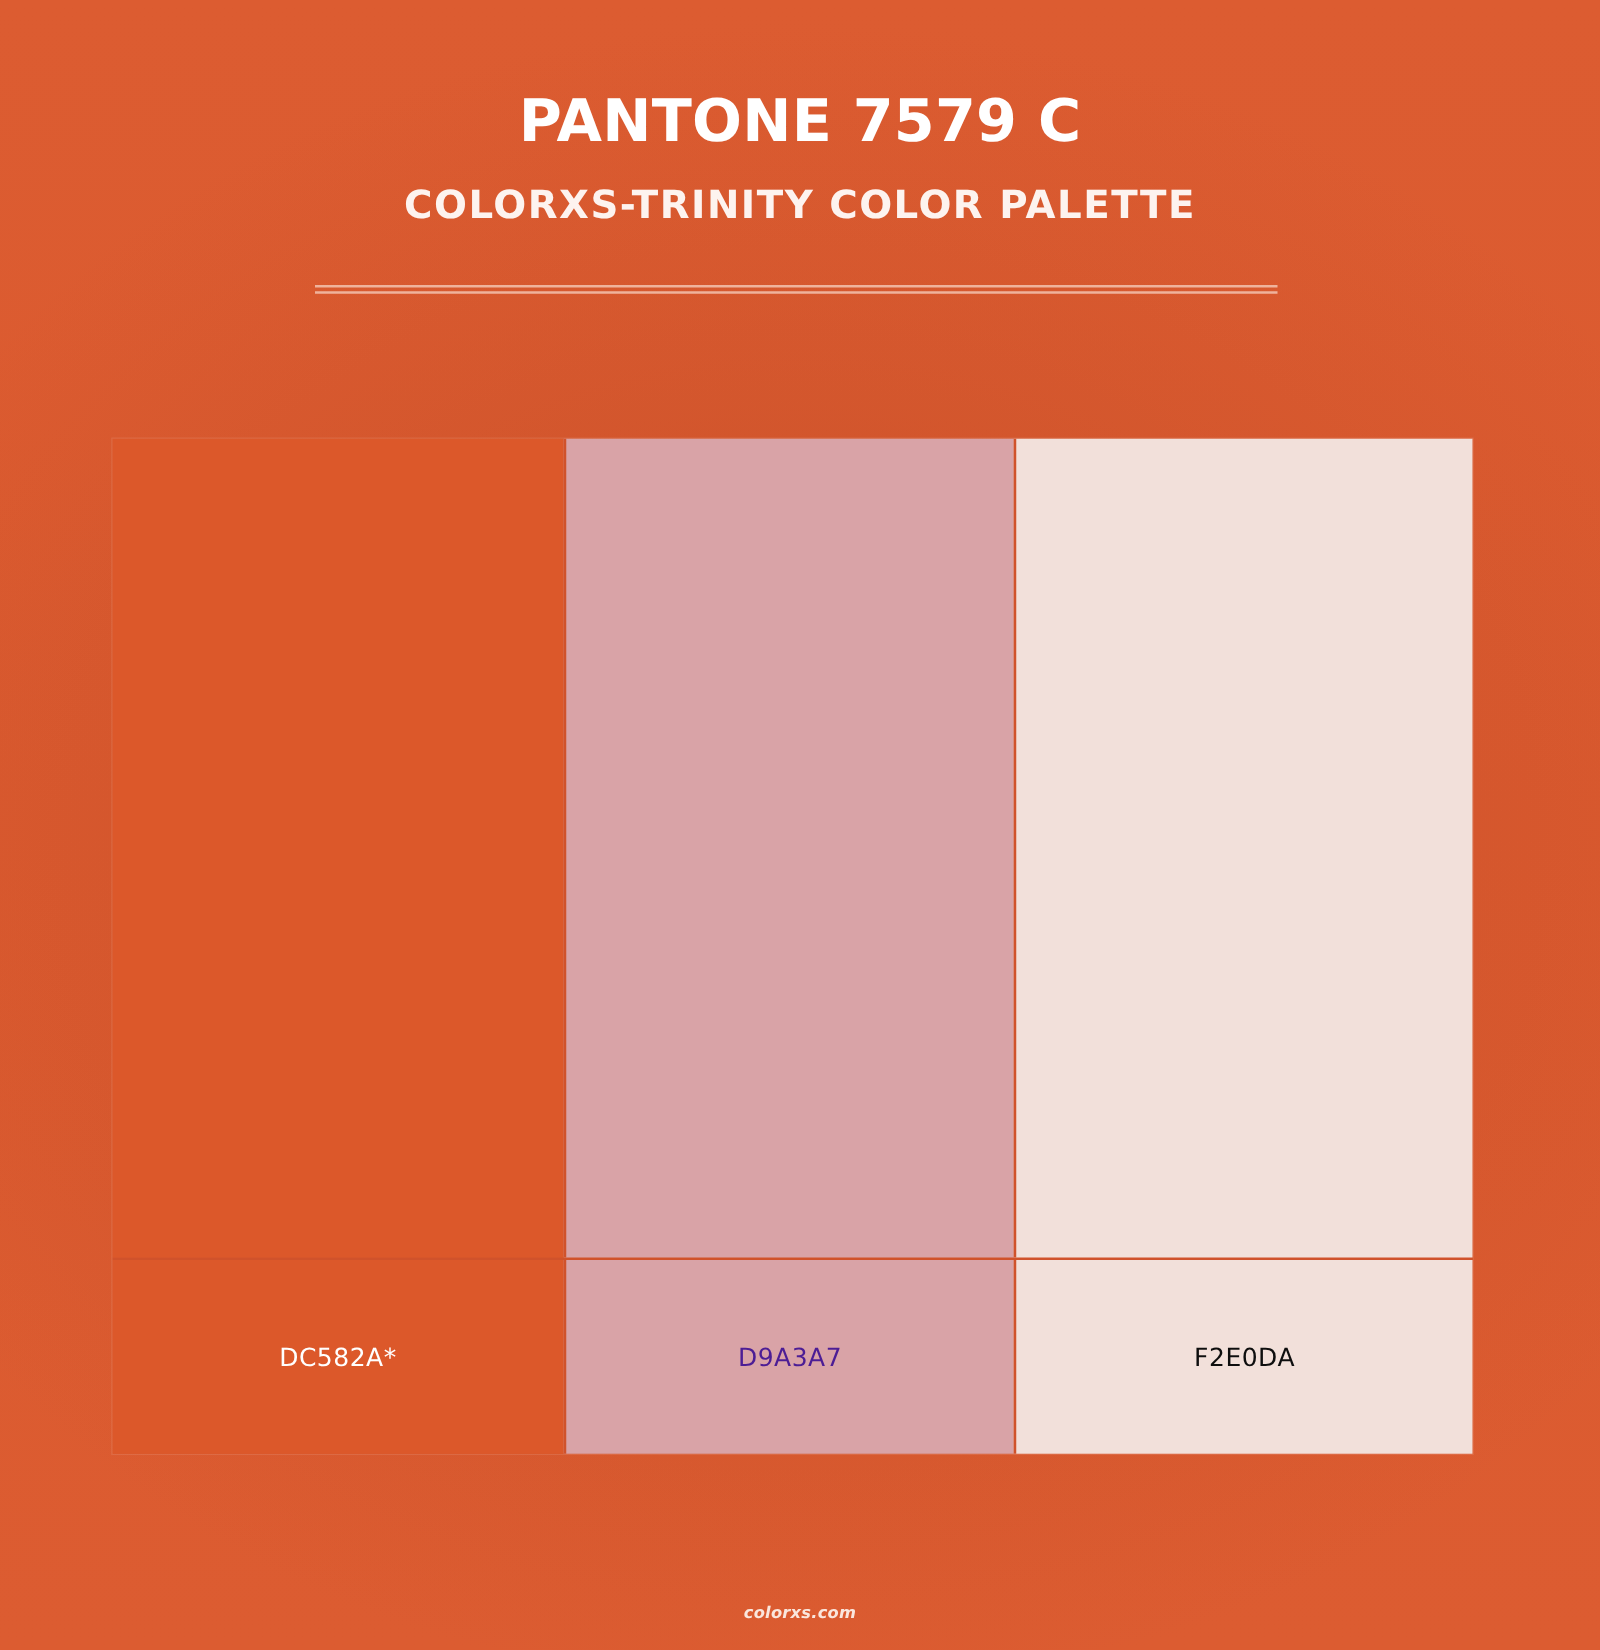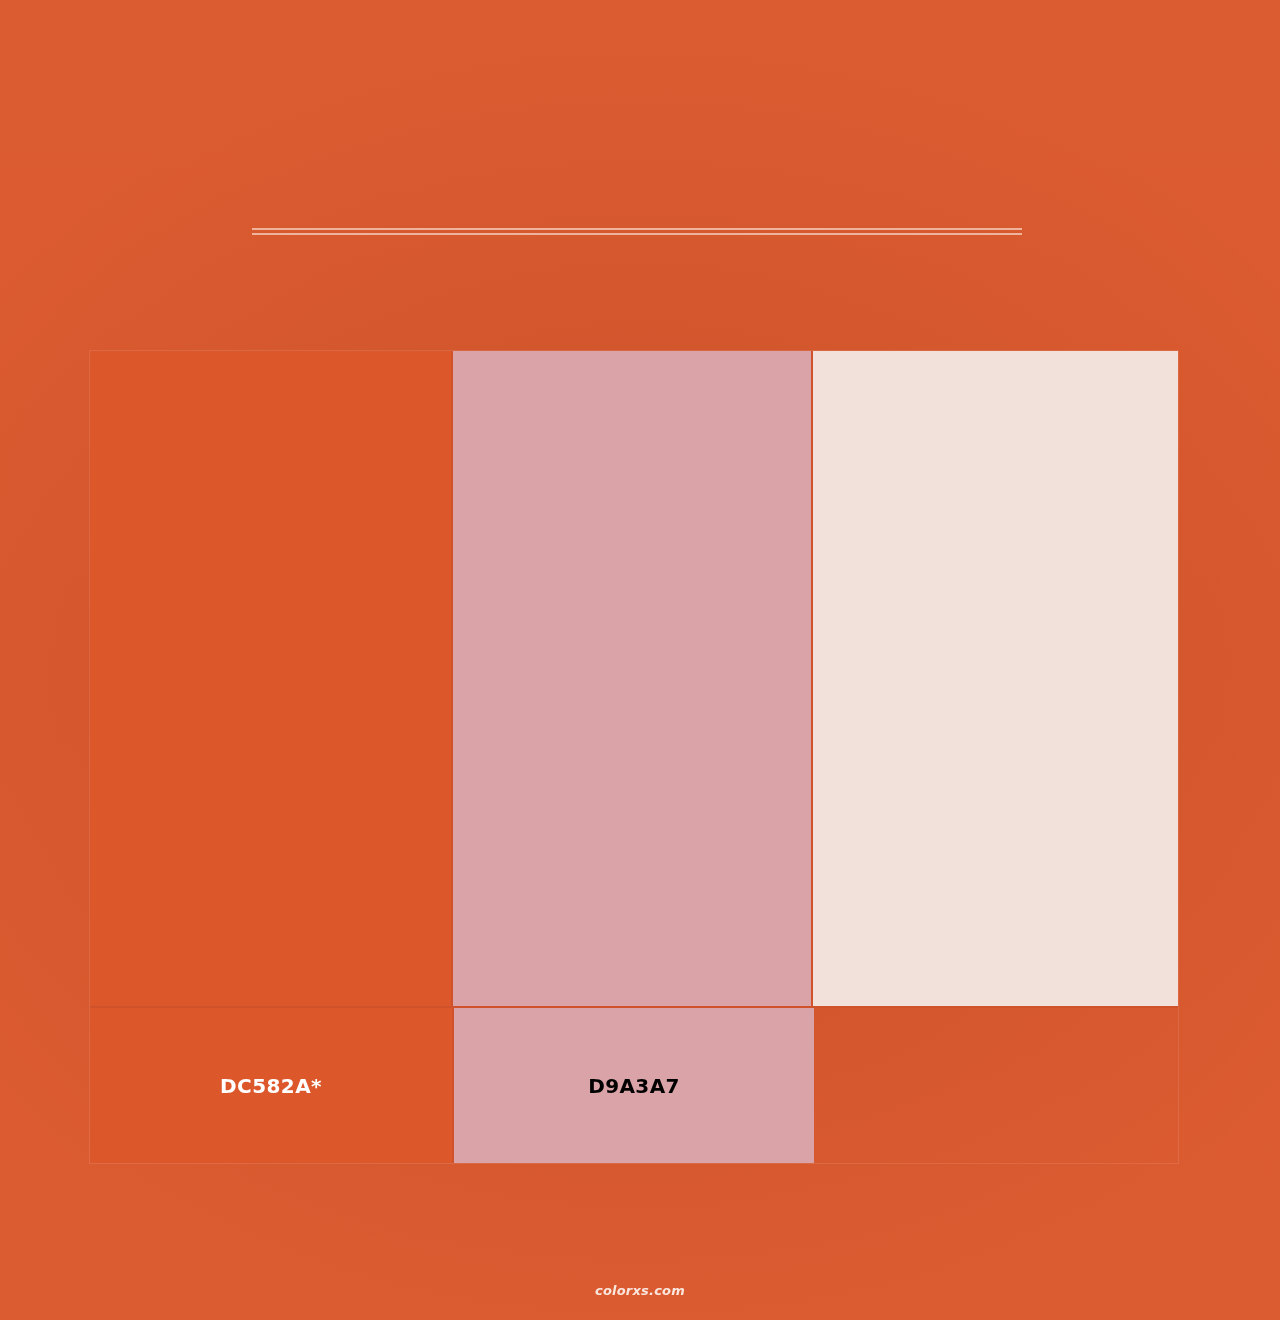--- a/index.html
+++ b/index.html
@@ -114,21 +114,21 @@
     align-items: center;
     justify-content: center;
   }
   .label-cell + .label-cell,
   .swatch-cell + .swatch-cell {
     border-left: 2px solid #d0522b;
   }
 
   .hex-label {
     font-size: 20px;
-    font-weight: bold;
+    font-weight: normal;
     letter-spacing: 0.4px;
     line-height: 1;
     margin: 0;
     white-space: nowrap;
   }
 
   
   .footer {
     position: absolute;
     left: 0;
@@ -145,40 +145,47 @@
     font-weight: bold;
     color: #fae6dd;
     letter-spacing: 0.2px;
   }
 </style>
 </head>
 <body>
 
 <div id="page-root">
 
+  <div class="header">
+    <h1 class="title" style="color: rgb(255, 255, 255);">PANTONE 7579 C</h1>
+    <h2 class="subtitle" style="color: rgb(253, 243, 239);">COLORXS-TRINITY COLOR PALETTE</h2>
+  </div>
 
   <div class="divider">
     <div class="rule one" style="background-color: rgb(240, 184, 162);"></div>
     <div class="rule two" style="background-color: rgb(240, 184, 162);"></div>
   </div>
 
   <div class="palette">
 
     <div class="swatch-row">
       <div class="swatch-cell col-0" style="background-color: rgb(220, 88, 42);"></div>
       <div class="swatch-cell col-1" style="background-color: rgb(217, 163, 167); border-left-color: rgb(208, 82, 43);"></div>
       <div class="swatch-cell col-2" style="background-color: rgb(242, 224, 218); border-left-color: rgb(208, 82, 43);"></div>
     </div>
 
     <div class="label-row" style="border-top-color: rgb(208, 82, 43);">
       <div class="label-cell col-0" style="background-color: rgb(220, 88, 42);">
         <p class="hex-label" style="color: rgb(255, 255, 255);">DC582A*</p>
       </div>
       <div class="label-cell col-1" style="background-color: rgb(217, 163, 167); border-left-color: rgb(208, 82, 43);">
-        <p class="hex-label" style="color: #000000;">D9A3A7</p>
+        <p class="hex-label" style="color: #4c1d95;">D9A3A7</p>
+      </div>
+      <div class="label-cell col-2" style="background-color: rgb(242, 224, 218); border-left-color: rgb(208, 82, 43);">
+        <p class="hex-label" style="color: rgb(14, 14, 14);">F2E0DA</p>
       </div>
     </div>
 
   </div>
 
   <div class="footer">
     <span class="footer-text">colorxs.com</span>
   </div>
 
 </div>

